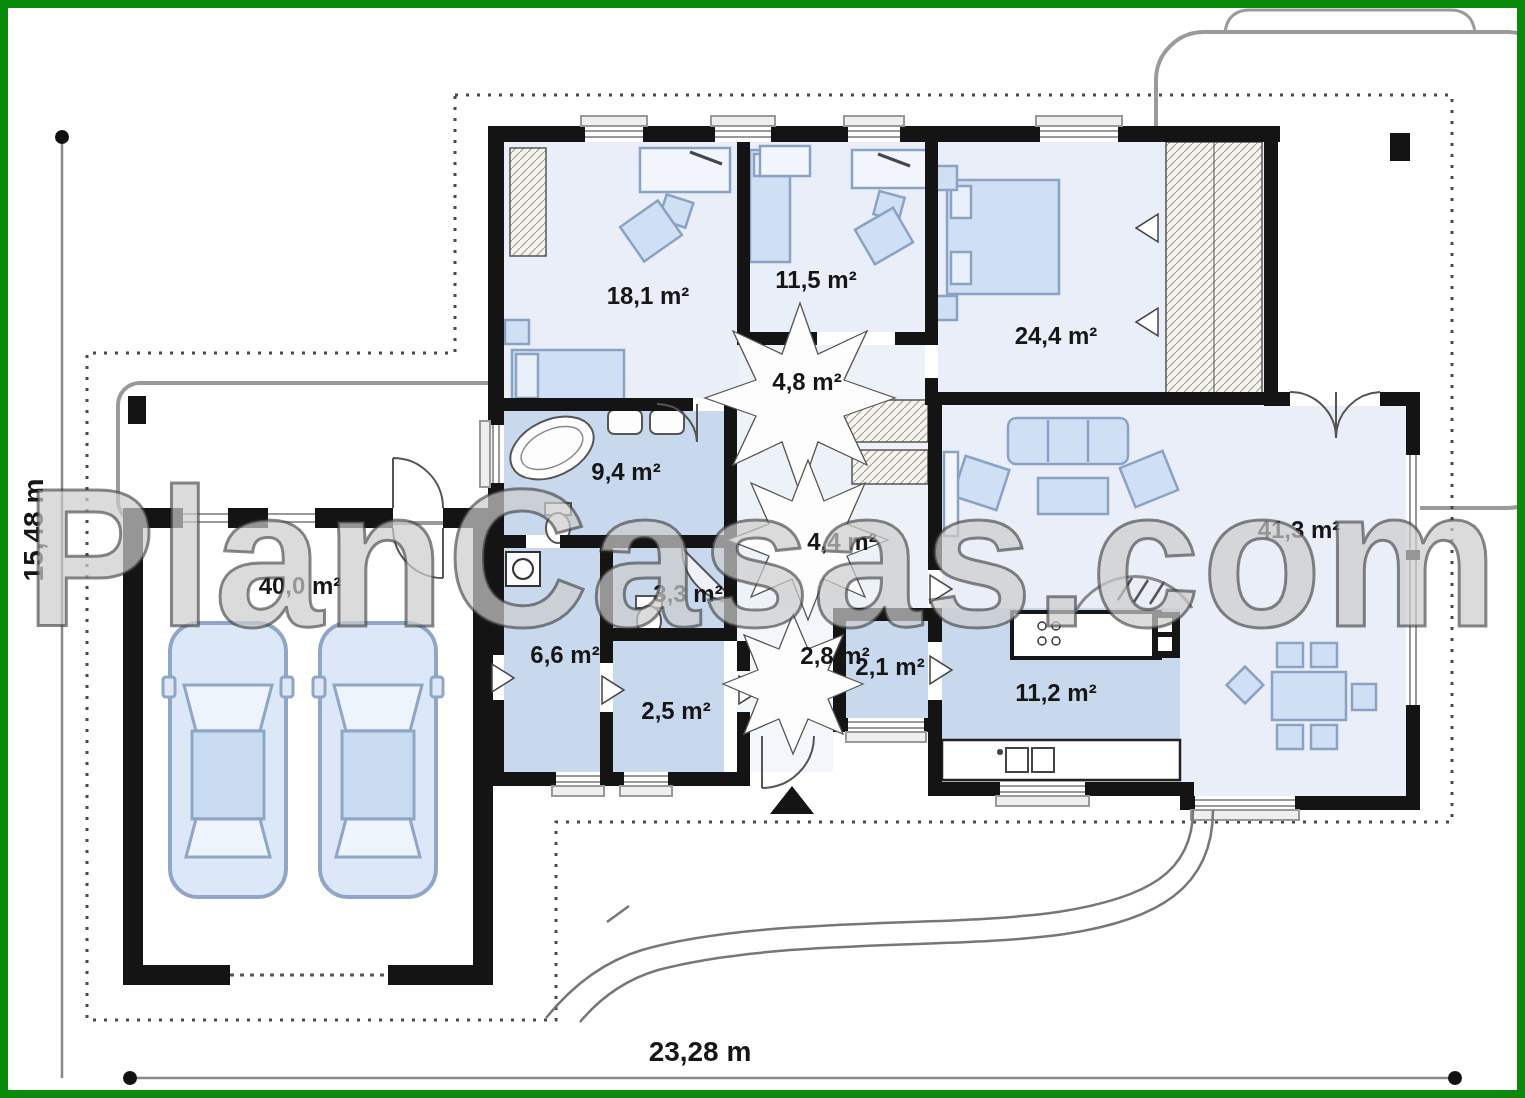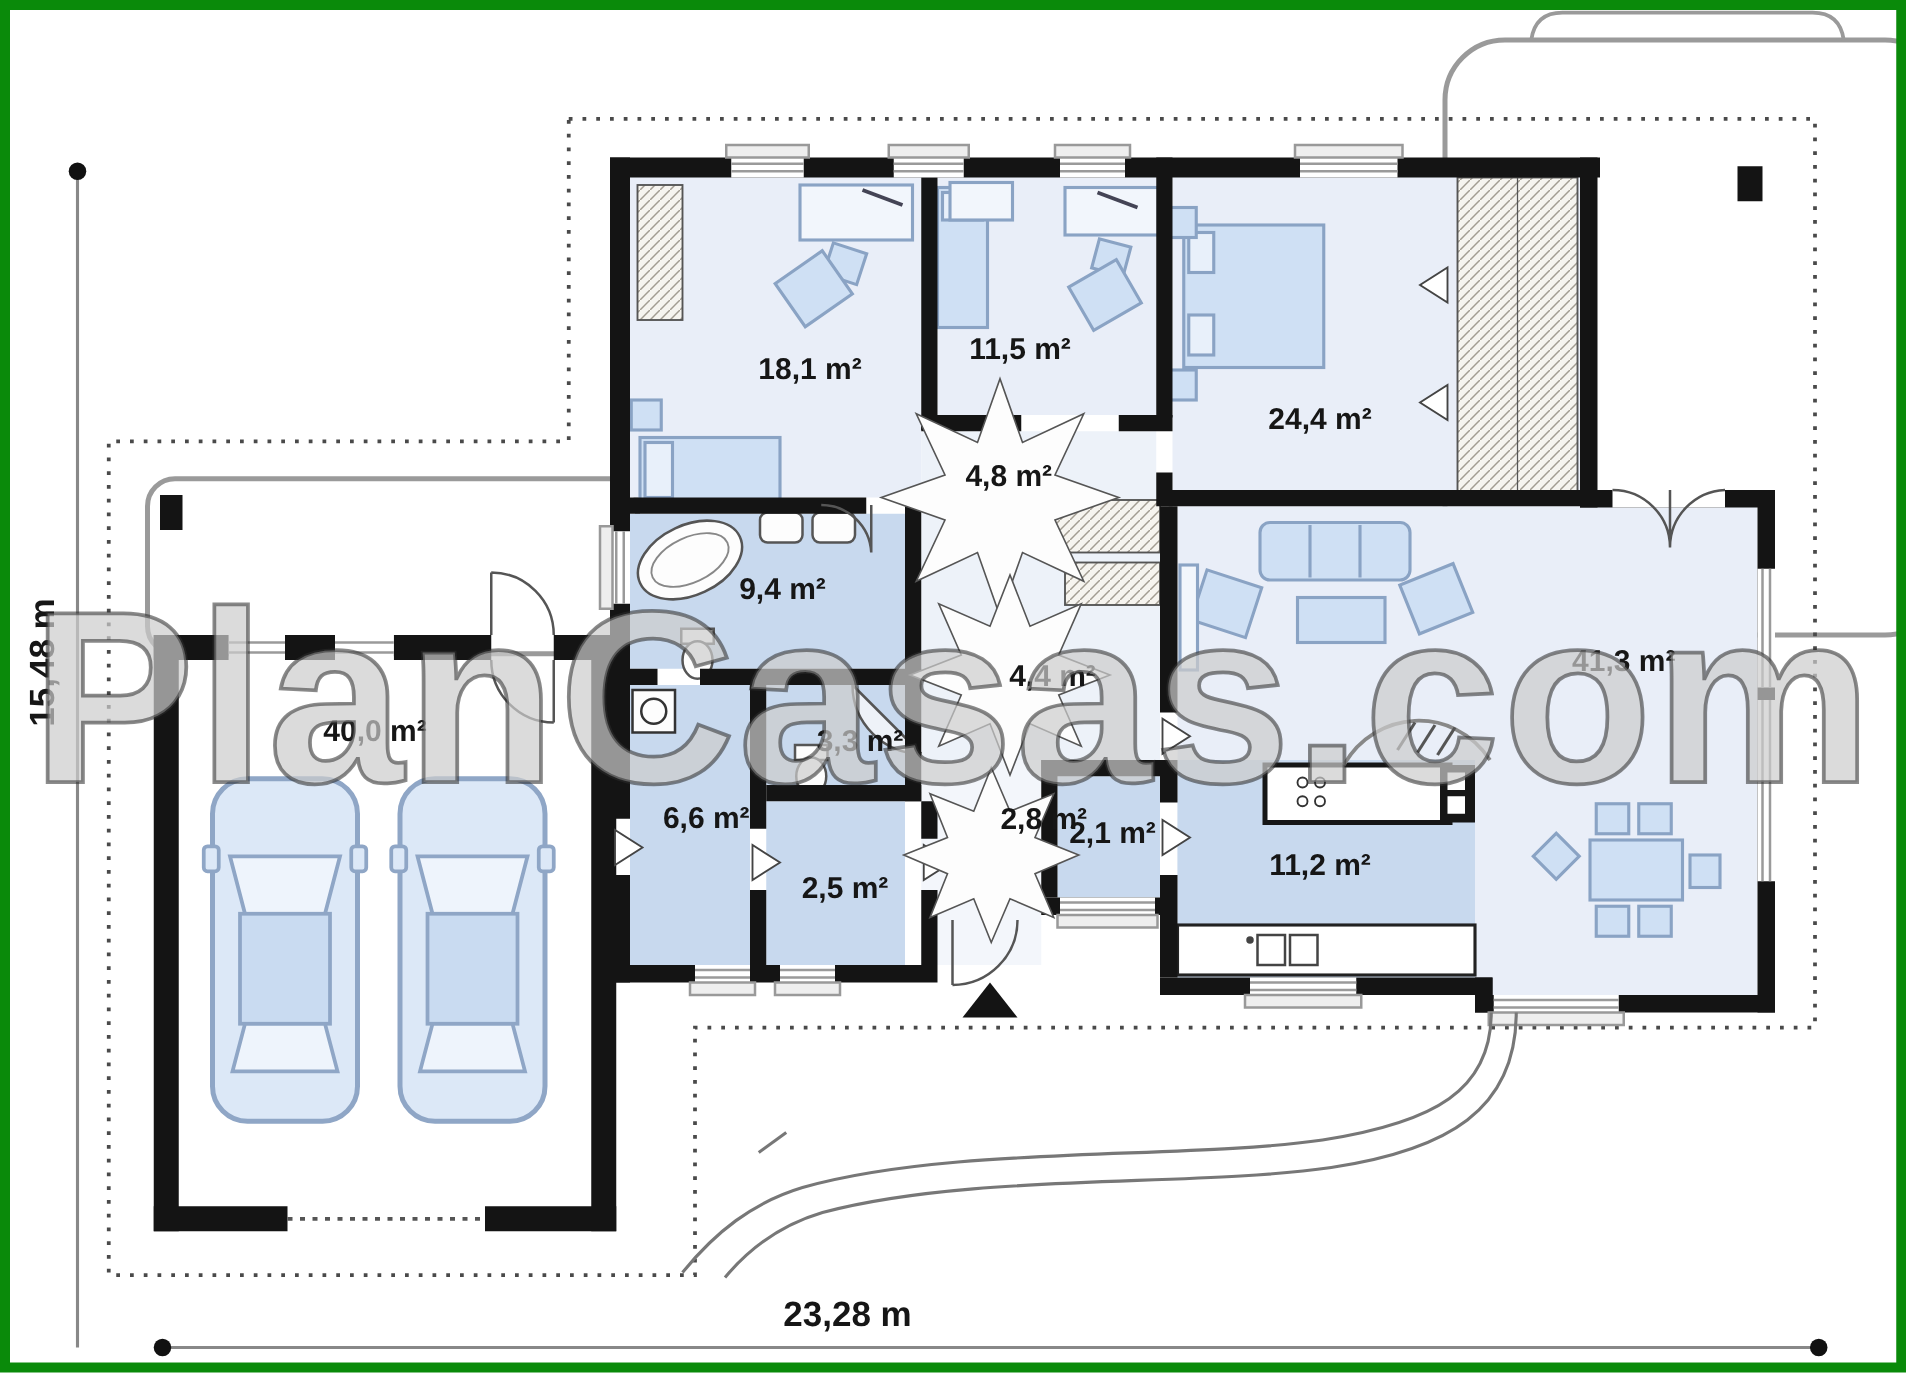--- a/index.html
+++ b/index.html
@@ -339,17 +339,17 @@
 <div class="lbl" style="left:1299px;top:530px">41,3 m²</div>
 <div class="lbl" style="left:300px;top:586px">40,0 m²</div>
 <div class="lbl" style="left:688px;top:594px">3,3 m²</div>
 <div class="lbl" style="left:565px;top:655px">6,6 m²</div>
 <div class="lbl" style="left:835px;top:656px">2,8 m²</div>
 <div class="lbl" style="left:890px;top:667px">2,1 m²</div>
 <div class="lbl" style="left:676px;top:711px">2,5 m²</div>
 <div class="lbl" style="left:1056px;top:693px">11,2 m²</div>
 
 <div class="dim dim-v" style="left:34px;top:530px">15,48 m</div>
-<div class="dim dim-h" style="left:678px;top:1052px">23,28 m</div>
+<div class="dim dim-h" style="left:700px;top:1052px">23,28 m</div>
 
 <div class="watermark">PlanCasas.com</div>
 
 <div class="frame"></div>
 
 </body></html>

